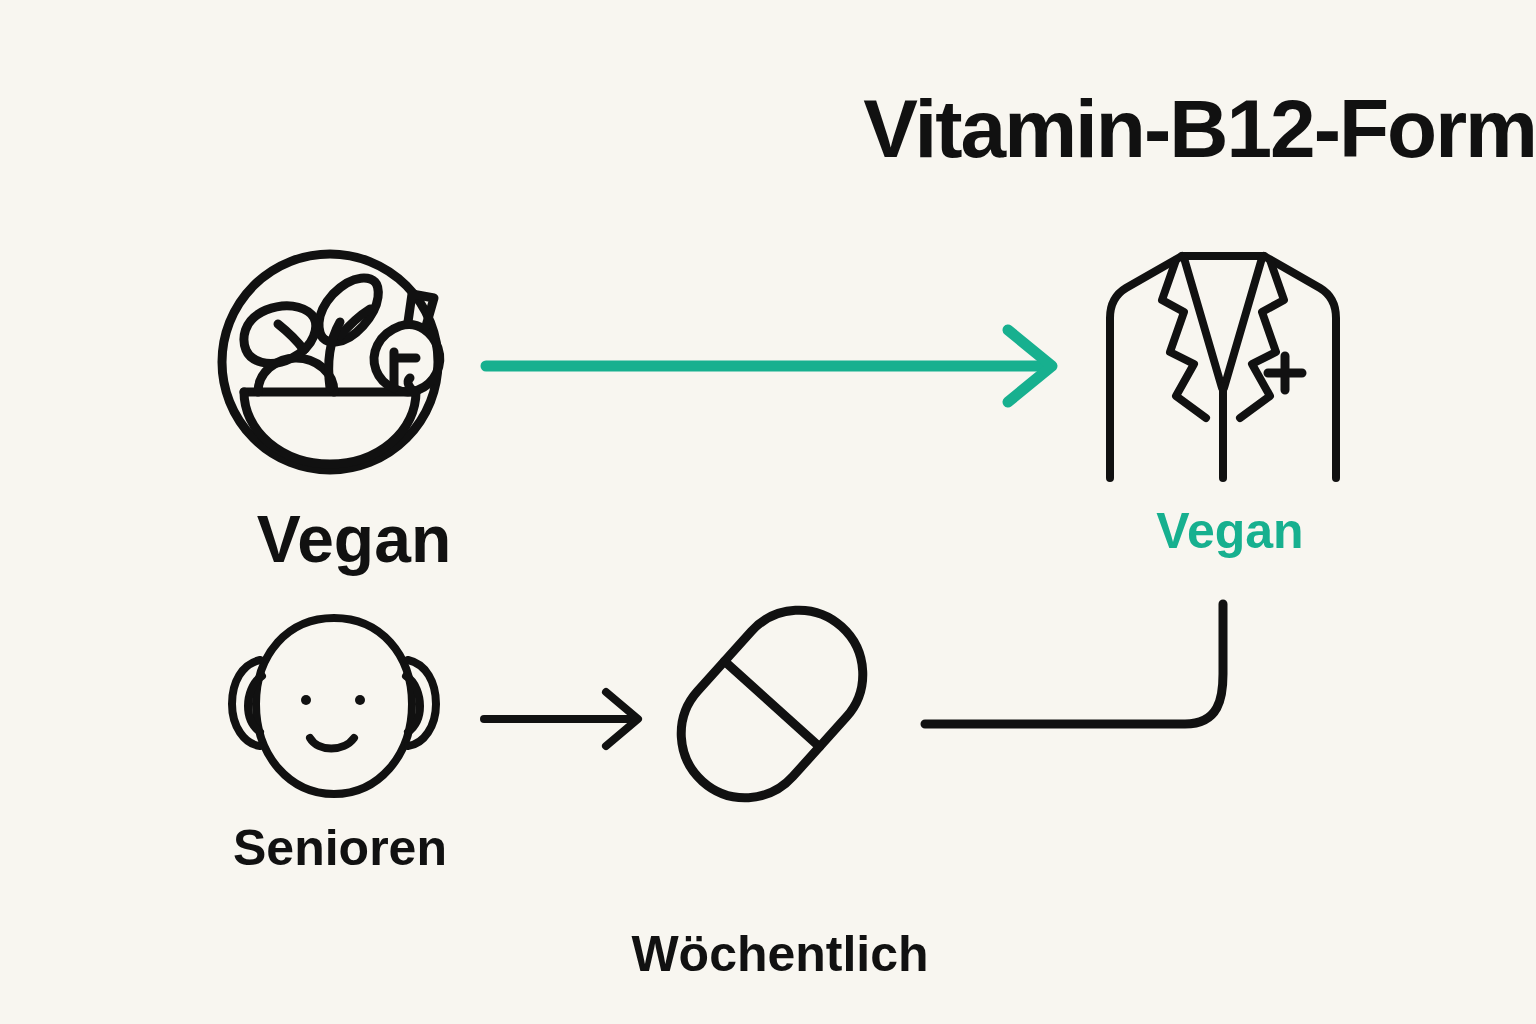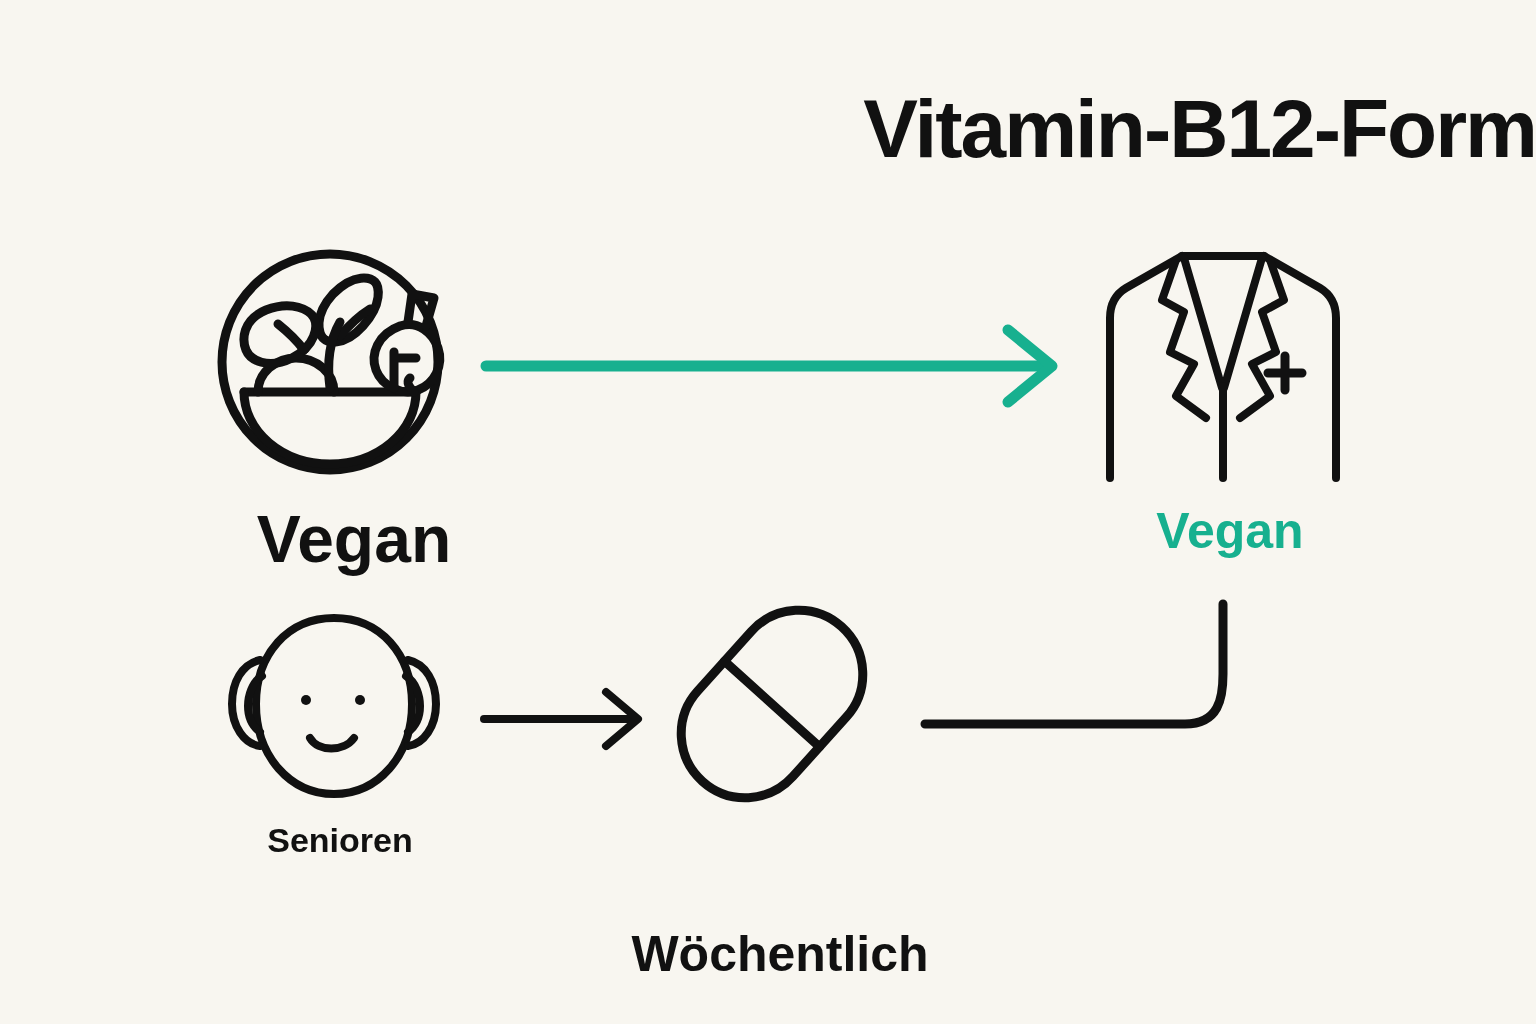--- a/index.html
+++ b/index.html
@@ -46,21 +46,21 @@
   #vegan-label {
     left: 144px;
     top: 505px;
     width: 420px;
     font-size: 66px;
   }
   #senior-label {
     left: 120px;
     top: 822px;
     width: 440px;
-    font-size: 34px;
+    font-size: 50px;
   }
   #weekly-label {
     left: 520px;
     top: 822px;
     width: 520px;
     font-size: 50px;
   }
   #daily-label {
     left: 1020px;
     top: 505px;

